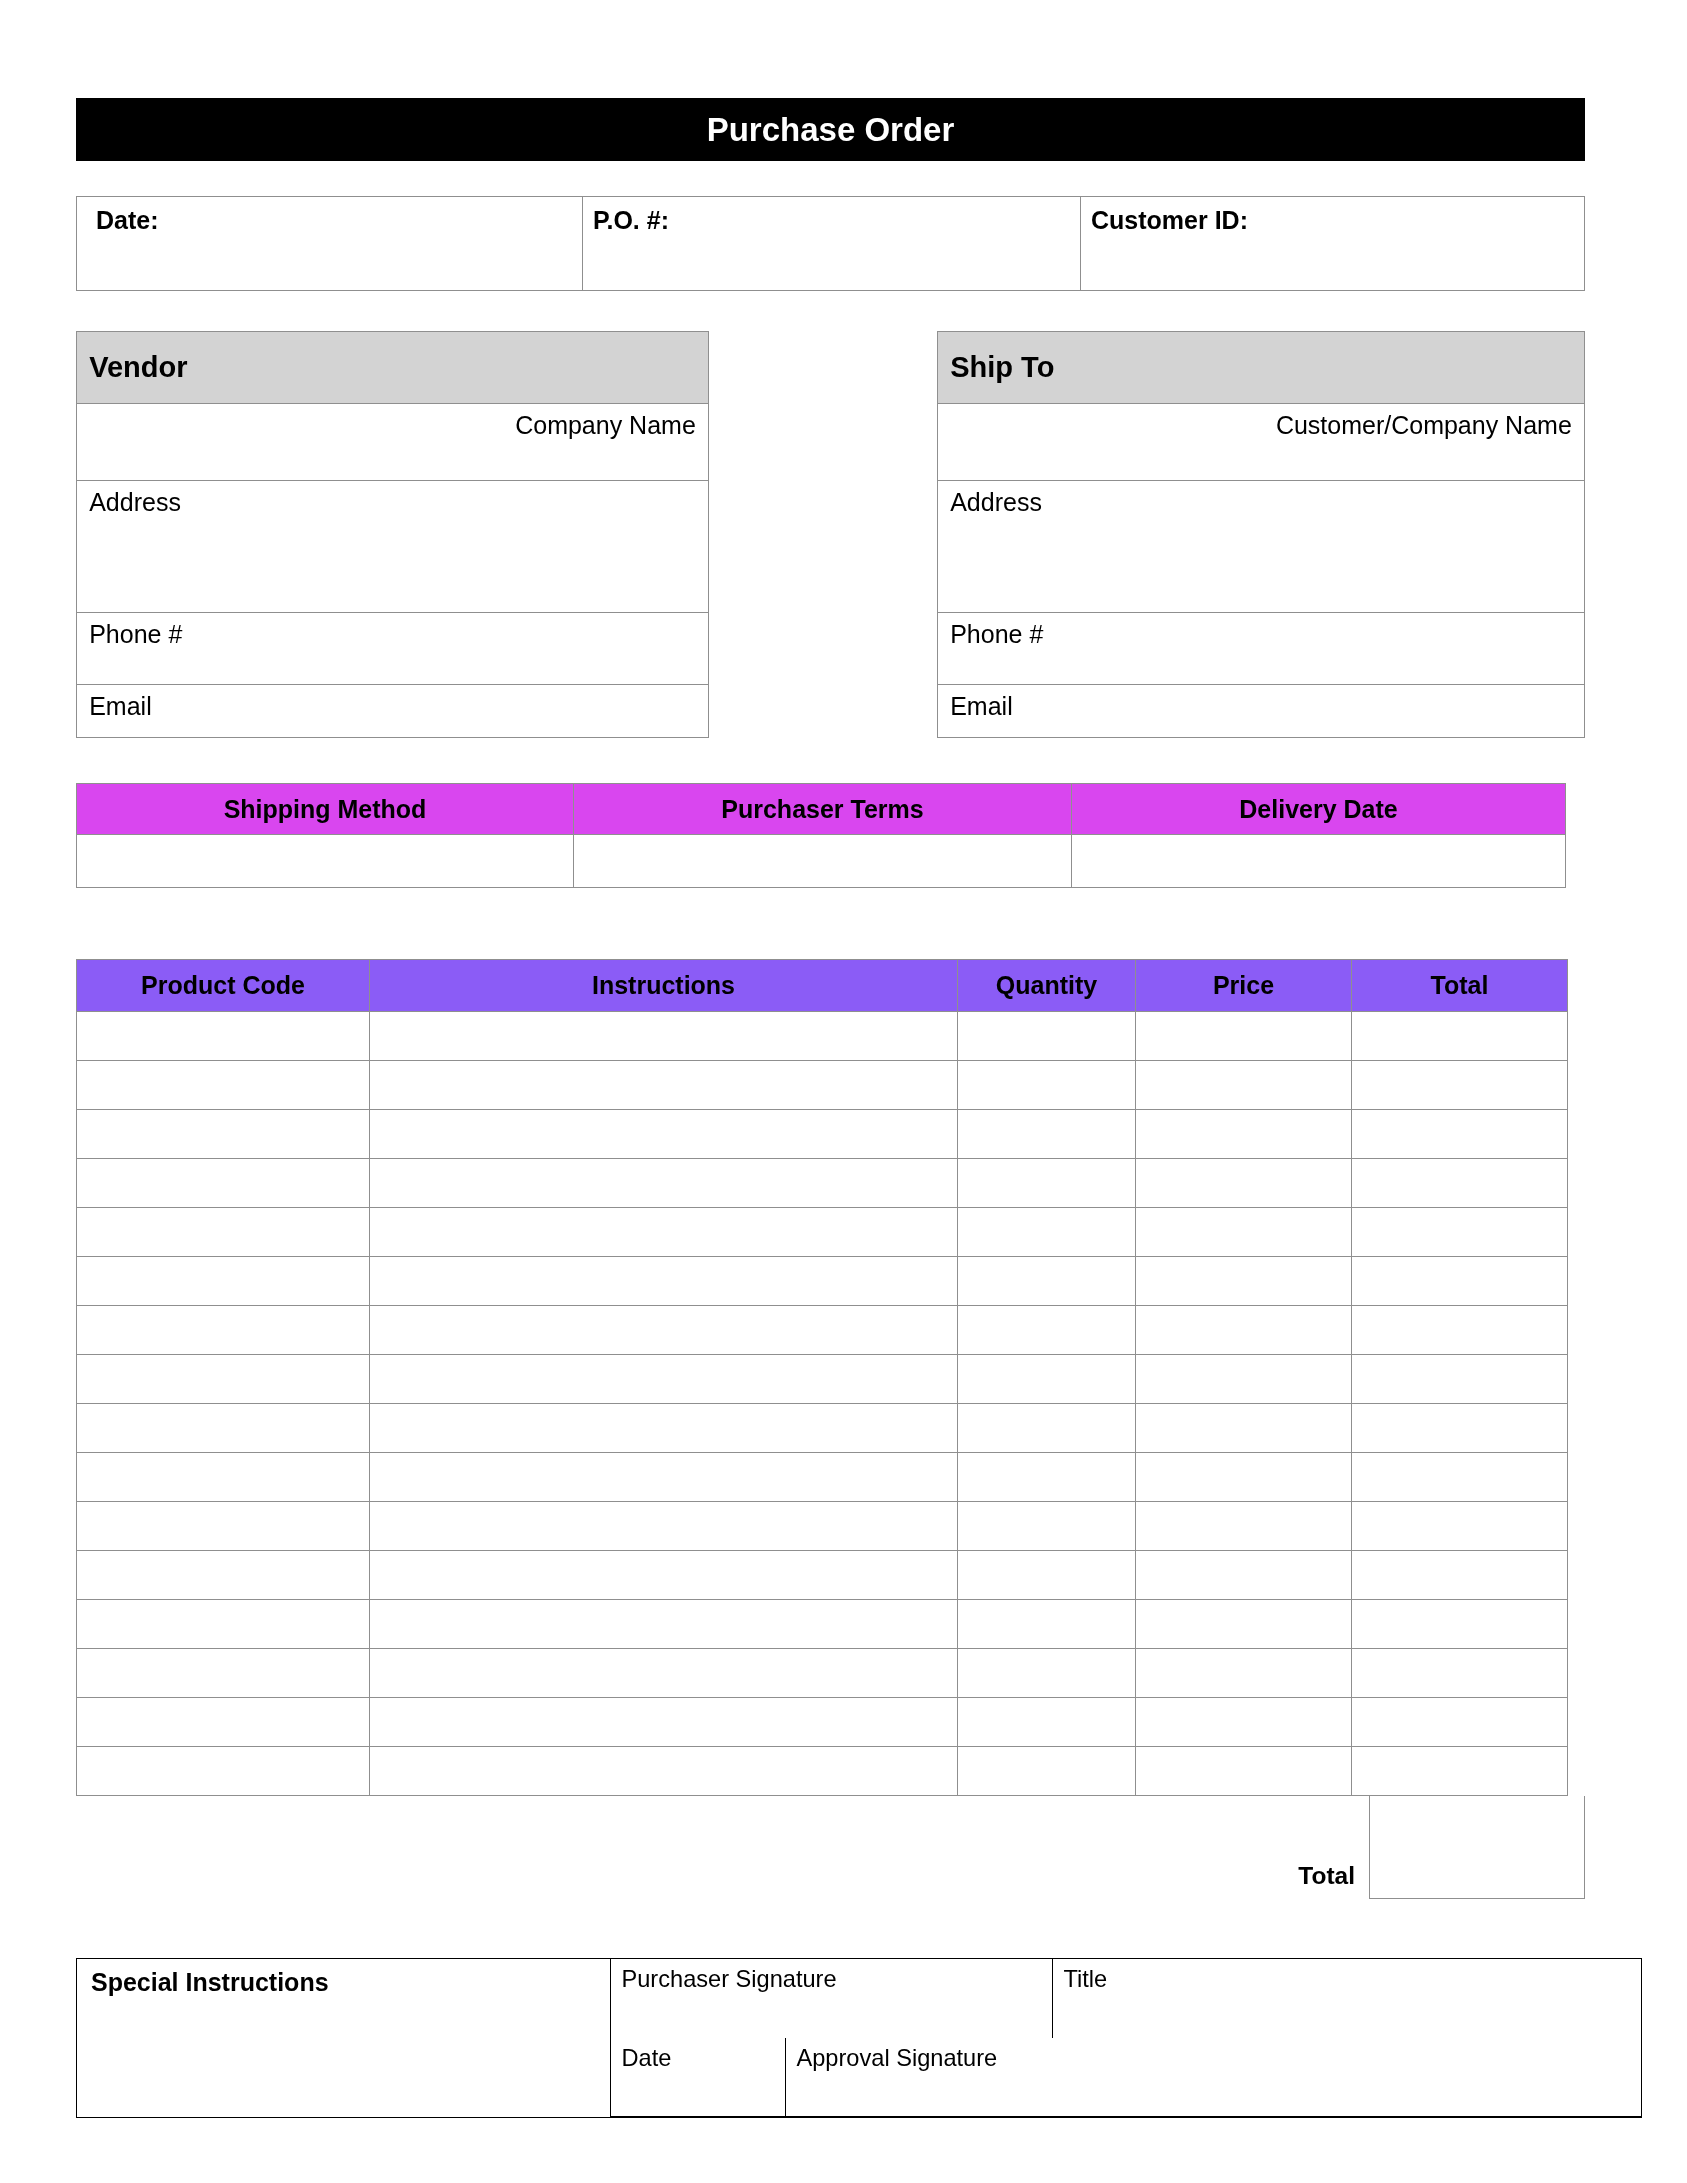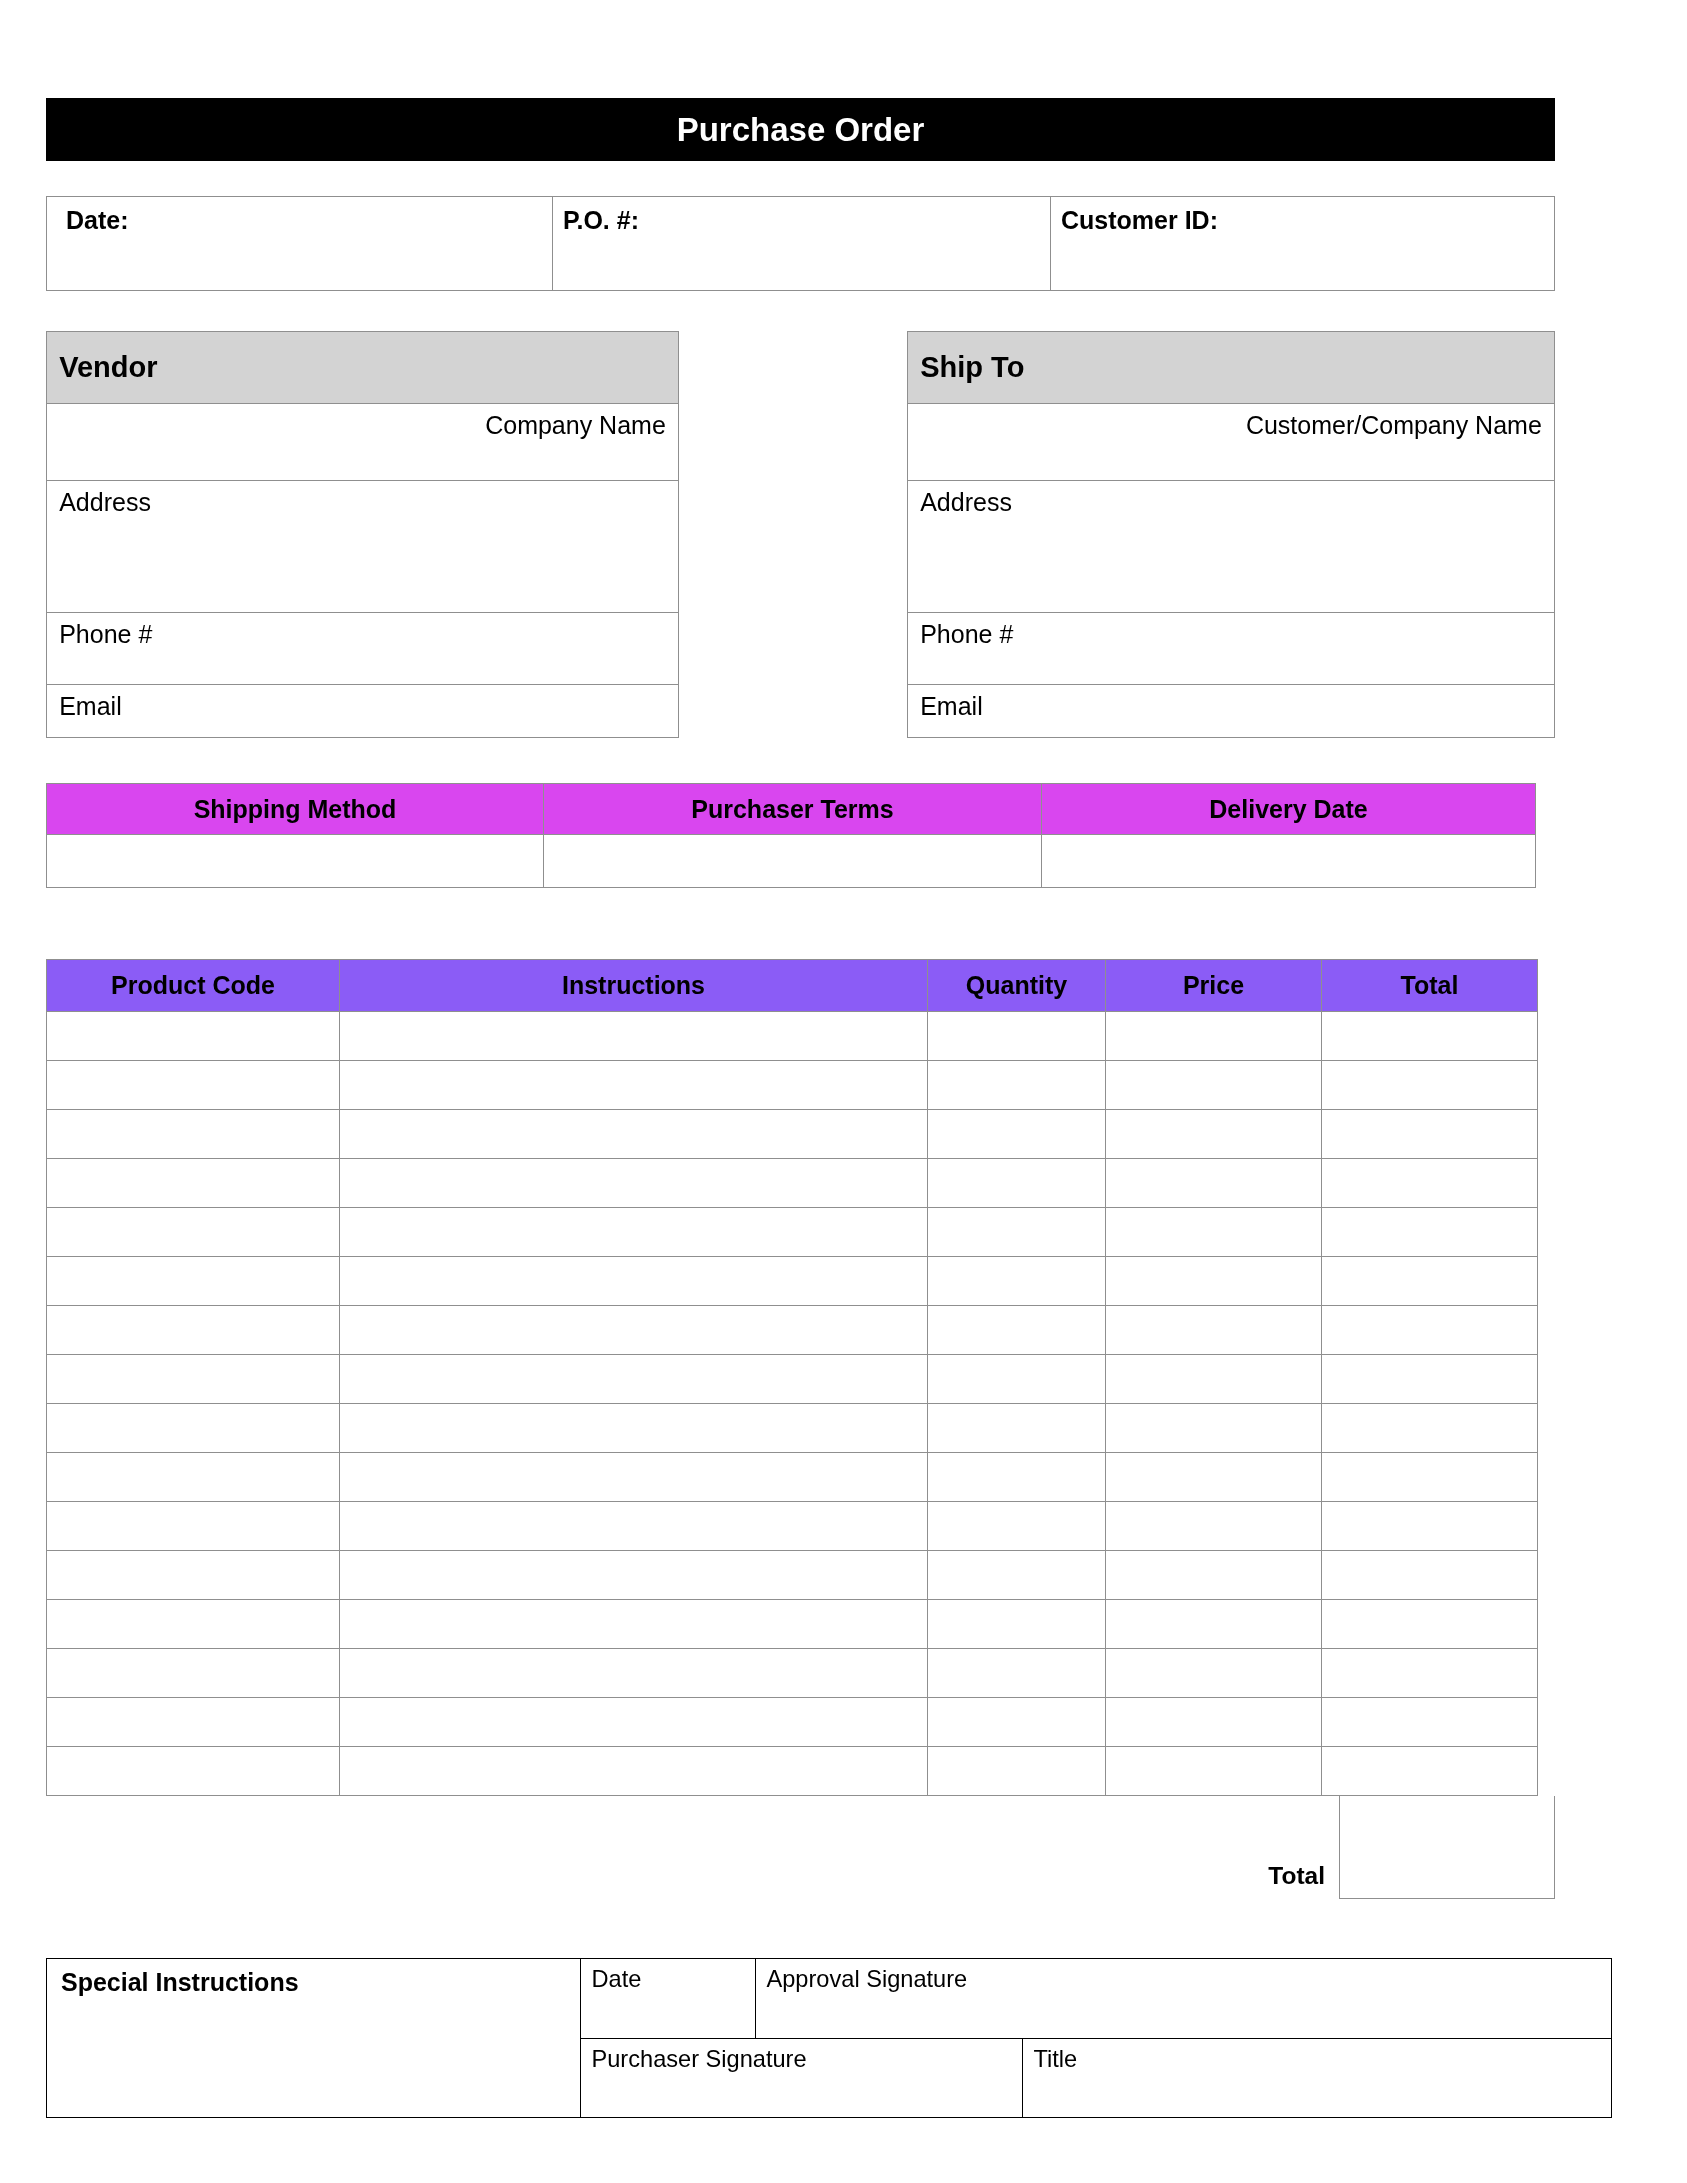--- a/index.html
+++ b/index.html
@@ -4,21 +4,21 @@
 <style>
   * { box-sizing: border-box; margin: 0; padding: 0; }
   html, body { background: #ffffff; }
   body {
     width: 1687px;
     height: 2184px;
     font-family: "Liberation Sans", "DejaVu Sans", sans-serif;
     color: #000000;
     position: relative;
   }
-  .content { margin-left: 46px; width: 1509px; }
+  .content { margin-left: 76px; width: 1509px; }
 
   
   .banner {
     margin-top: 98px;
     height: 63px;
     background: #000000;
     color: #ffffff;
     display: flex;
     align-items: center;
     justify-content: center;
@@ -401,33 +401,33 @@
     <div class="total-box">
       <span></span>
     </div>
   </div>
 
   <div class="footer">
     <div class="si-box">
       <span>Special Instructions</span>
     </div>
     <div class="sig-grid">
+      <div class="sig-row">
+        <div class="sig-cell purchaser-cell">
+          <span>Purchaser Signature</span>
+        </div>
+        <div class="sig-cell title-cell">
+          <span>Title</span>
+        </div>
+      </div>
       <div class="sig-row top">
         <div class="sig-cell date-cell">
           <span>Date</span>
         </div>
         <div class="sig-cell approval-cell">
           <span>Approval Signature</span>
         </div>
       </div>
-      <div class="sig-row">
-        <div class="sig-cell purchaser-cell">
-          <span>Purchaser Signature</span>
-        </div>
-        <div class="sig-cell title-cell">
-          <span>Title</span>
-        </div>
-      </div>
     </div>
   </div>
 
 </div>
 
 
 </body></html>

